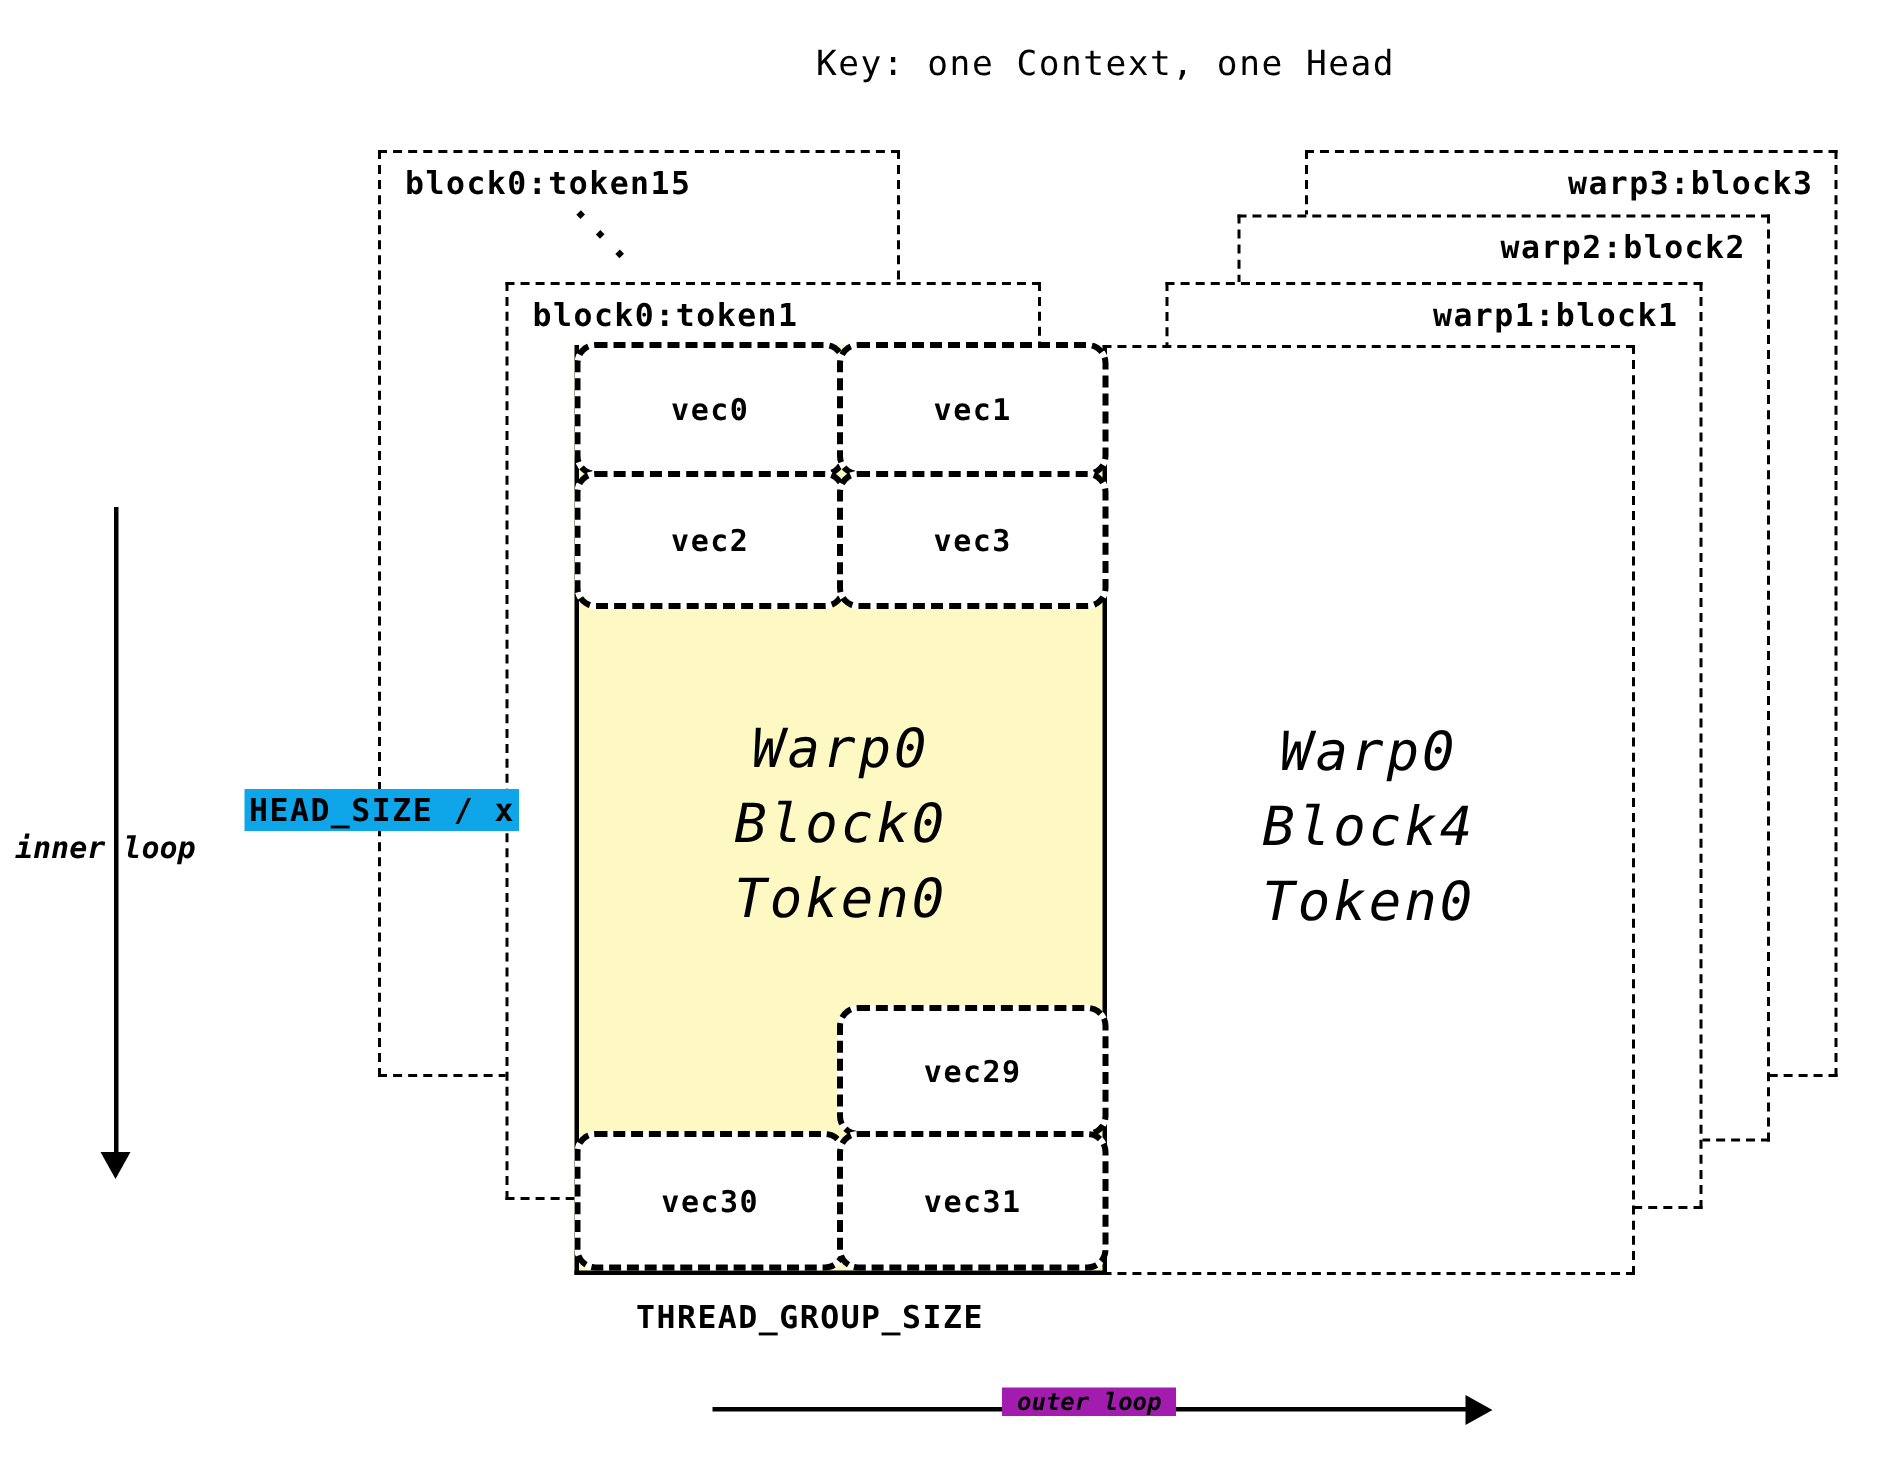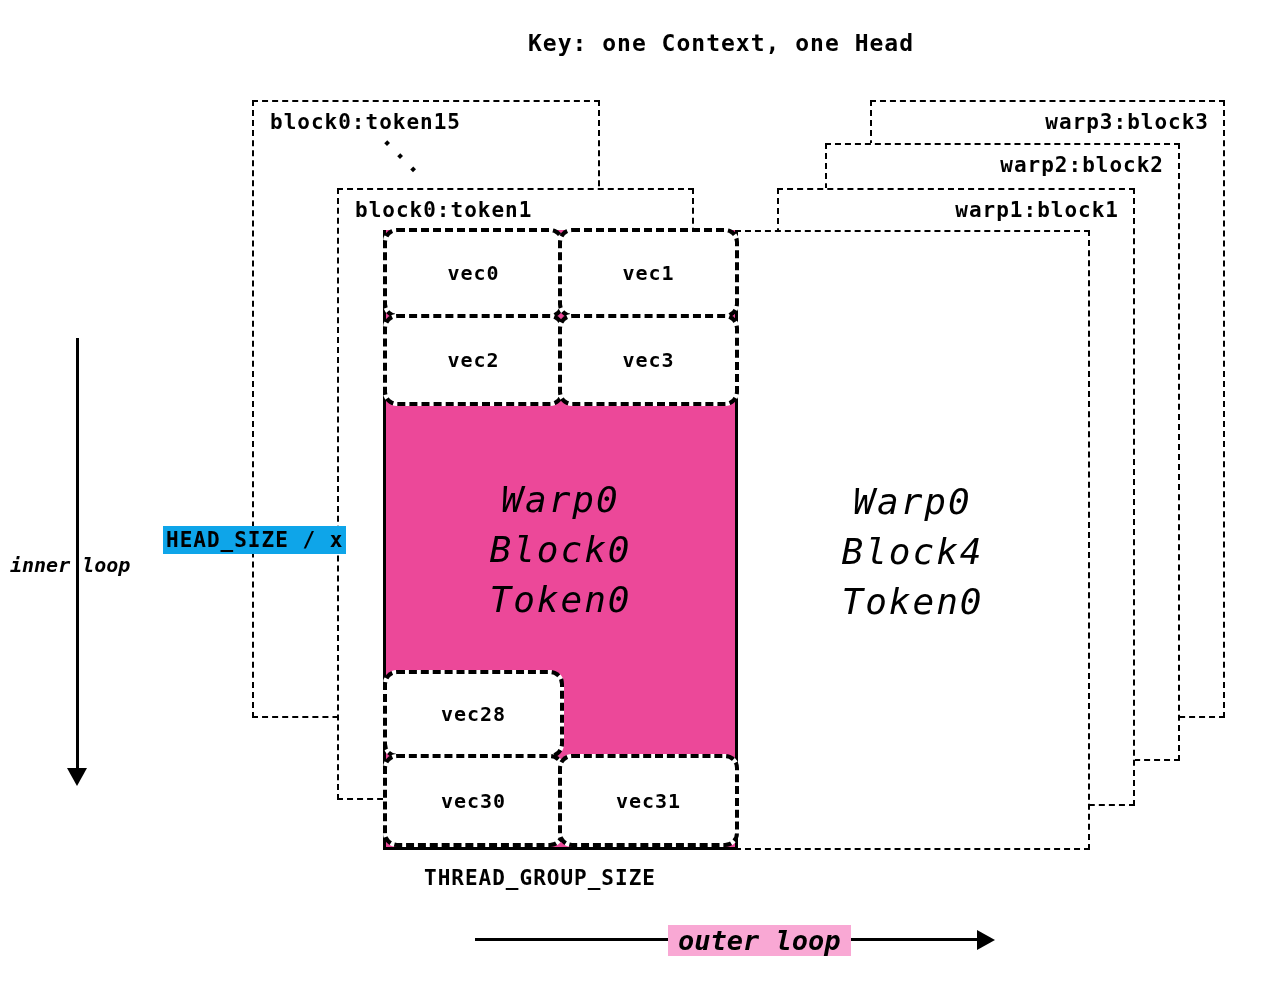--- a/index.html
+++ b/index.html
@@ -2,41 +2,41 @@
 <html><head>
 <meta charset="utf-8">
 <style>
   html,body{margin:0;padding:0;background:#fff;}
   .canvas{
     position:relative;width:1264px;height:984px;background:#fff;overflow:hidden;
     font-family:"DejaVu Sans Mono","Liberation Mono",monospace;color:#000;
   }
   .mono{font-family:"DejaVu Sans Mono","Liberation Mono",monospace;font-weight:bold;}
   .title{
-    position:absolute;left:528px;top:30px;font-size:23px;font-weight:bold;letter-spacing:1px;white-space:nowrap;
+    position:absolute;left:544px;top:30px;font-size:23px;font-weight:normal;letter-spacing:1px;white-space:nowrap;
   }
   .layer-box{
     position:absolute;border:2px dashed #000;background:#fff;box-sizing:border-box;
   }
   .back-left{left:252px;top:100px;width:348px;height:618px;z-index:1;}
   .mid-left{left:337px;top:188px;width:357px;height:612px;z-index:3;}
   .warp3{left:870px;top:100px;width:355px;height:618px;z-index:1;}
   .warp2{left:825px;top:143px;width:355px;height:618px;z-index:2;}
   .warp1{left:777px;top:188px;width:358px;height:618px;z-index:3;}
   .layer-label{
     position:absolute;top:8px;left:16px;font-size:21px;font-weight:bold;letter-spacing:1px;white-space:nowrap;
   }
   .layer-label.r{left:auto;right:14px;}
   .ellipsis{
     position:absolute;left:396px;top:124px;z-index:2;font-size:24px;font-weight:bold;
     letter-spacing:4px;transform:rotate(45deg);transform-origin:0 0;white-space:nowrap;
   }
   .main-left{
     position:absolute;left:383px;top:230px;width:355px;height:620px;z-index:5;
-    border:3px solid #000;border-top:none;background:#ec4899;box-sizing:border-box;padding-left:28px;
+    border:3px solid #000;border-top:none;background:#fef9c3;box-sizing:border-box;padding-left:28px;
   }
   .main-right{
     position:absolute;left:735px;top:230px;width:355px;height:620px;z-index:4;
     border:2px dashed #000;background:#fff;box-sizing:border-box;
   }
   .vec{
     position:absolute;border:4px dashed #000;border-radius:14px;background:#fff;box-sizing:border-box;
     display:flex;align-items:center;justify-content:center;
   }
   .vec span{font-size:20px;font-weight:bold;letter-spacing:1px;}
@@ -51,21 +51,21 @@
   .warp-text{
     position:absolute;left:0;right:0;top:245px;text-align:center;
     font-size:36px;line-height:50px;font-weight:normal;font-style:italic;letter-spacing:2px;
   }
   .ann{
     position:absolute;font-weight:bold;white-space:nowrap;
   }
   .head-size{left:163px;top:526px;font-size:21px;letter-spacing:1px;background:#0ea5e9;padding:2px 3px;z-index:6;}
   .inner-loop{left:10px;top:553px;font-size:20px;font-style:italic;z-index:6;}
   .thread-group{left:424px;top:866px;font-size:21px;letter-spacing:1px;z-index:6;}
-  .outer-loop{left:668px;top:925px;font-size:27px;font-style:italic;background:#f9a8d4;padding:0 10px;z-index:7;}
+  .outer-loop{left:668px;top:925px;font-size:16px;font-style:italic;background:#a21caf;padding:0 10px;z-index:7;}
   .arrow-line-v{position:absolute;left:76px;top:338px;width:3px;height:432px;background:#000;}
   .arrow-head-v{
     position:absolute;left:67px;top:768px;width:0;height:0;
     border-left:10px solid transparent;border-right:10px solid transparent;border-top:18px solid #000;
   }
   .arrow-line-h{position:absolute;left:475px;top:938px;width:505px;height:3px;background:#000;z-index:6;}
   .arrow-head-h{
     position:absolute;left:977px;top:930px;width:0;height:0;z-index:6;
     border-top:10px solid transparent;border-bottom:10px solid transparent;border-left:18px solid #000;
   }
@@ -116,22 +116,22 @@
     <div class="vec v3">
       <span>vec3</span>
     </div>
 
     <div class="warp-text">
       <div>Warp0</div>
       <div>Block0</div>
       <div>Token0</div>
     </div>
 
-    <div class="vec v28">
-      <span>vec28</span>
+    <div class="vec v29">
+      <span>vec29</span>
     </div>
     <div class="vec v30">
       <span>vec30</span>
     </div>
     <div class="vec v31">
       <span>vec31</span>
     </div>
   </div>
 
   <div class="ann head-size">HEAD_SIZE / x</div>

